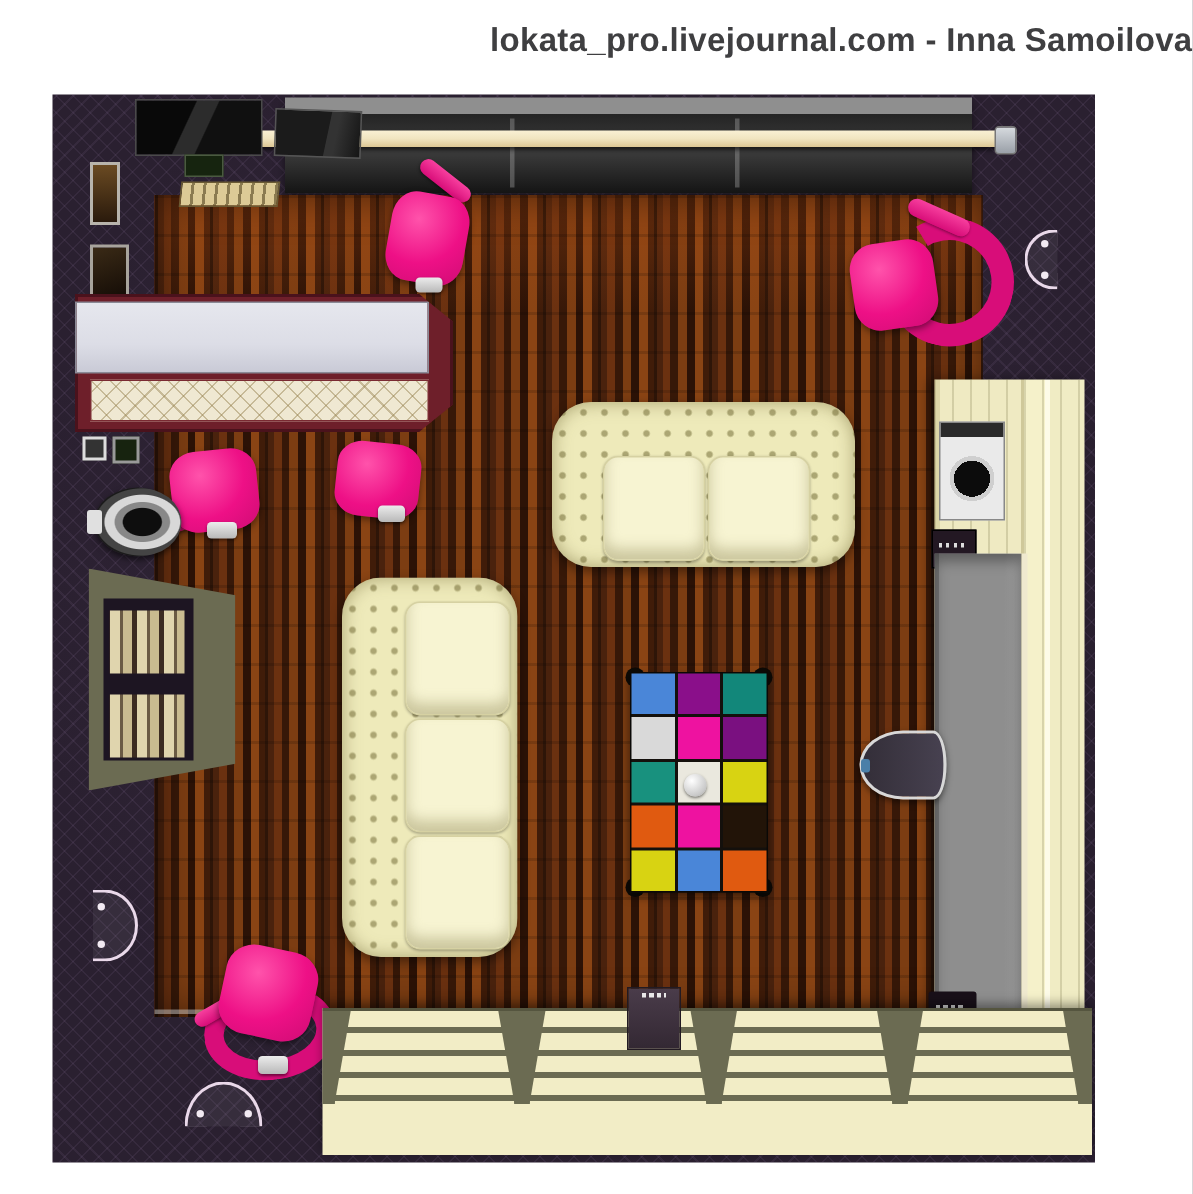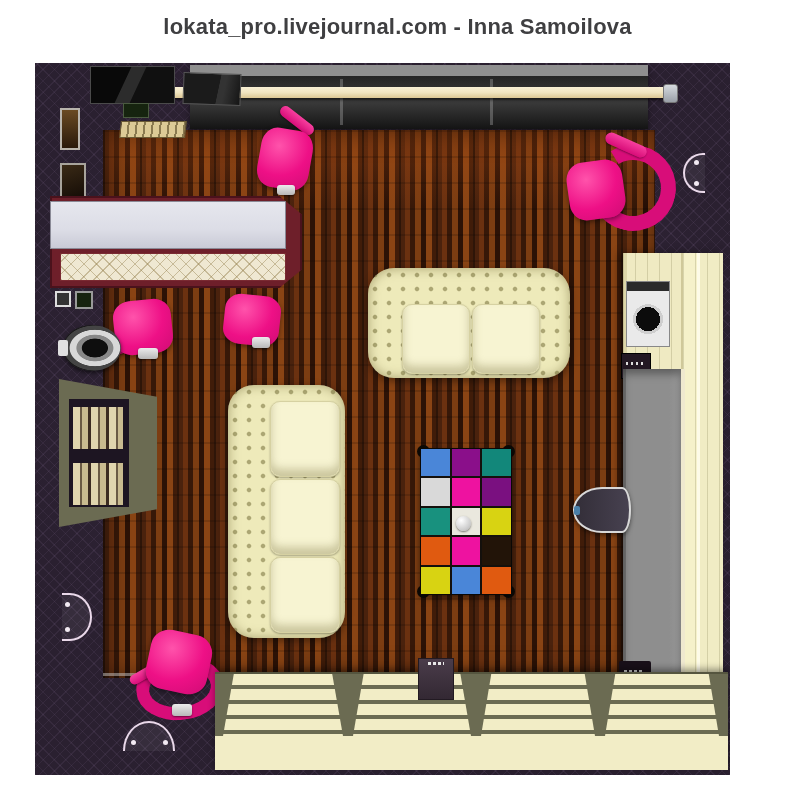--- a/index.html
+++ b/index.html
@@ -1,18 +1,18 @@
 <!DOCTYPE html>
 <html style="--background: #ffffff; --title_text: #3f3f41; --wall: #2a2030; --floor_dark: #30150a; --floor_mid: #6b3110; --floor_light: #8a4414; --pink: #ee1086; --pink_dark: #d80d79; --cream: #eeeaba; --cushion: #f7f4d2; --bar_top: #dcdde6; --bar_border: #6e1f2a; --bar_panel: #efe8d2; --cabinet: #efeac2; --desk_gray: #8e8e8e; --shelf_divider: #6b6b52; --shelf_cream: #f2edc6; --rod: #f0e4c0; --window: #1e1e1e; --sconce: #ead9ea;"><head>
 <meta charset="utf-8">
 <style>
   html,body{margin:0;padding:0;background:#ffffff;}
   .canvas{position:relative;width:795px;height:796px;background:var(--background,#fff);overflow:hidden;
           font-family:"Liberation Sans",sans-serif;}
-  .title{position:absolute;left:0;top:14px;width:100%;text-align:center;font-size:22px;font-weight:700;
+  .title{position:absolute;left:0;top:14px;width:100%;text-align:right;font-size:22px;font-weight:700;
          color:var(--title_text,#3f3f41);letter-spacing:.2px;}
 
   
   .room{position:absolute;left:35px;top:63px;width:695px;height:712px;overflow:hidden;
         background-color:var(--wall,#2a2030);
         background-image:
           radial-gradient(ellipse at 50% 45%, rgba(140,110,160,.10), transparent 75%),
           repeating-linear-gradient(45deg, rgba(170,140,190,.09) 0 1px, transparent 1px 8px),
           repeating-linear-gradient(-45deg, rgba(170,140,190,.09) 0 1px, transparent 1px 8px);}
 

